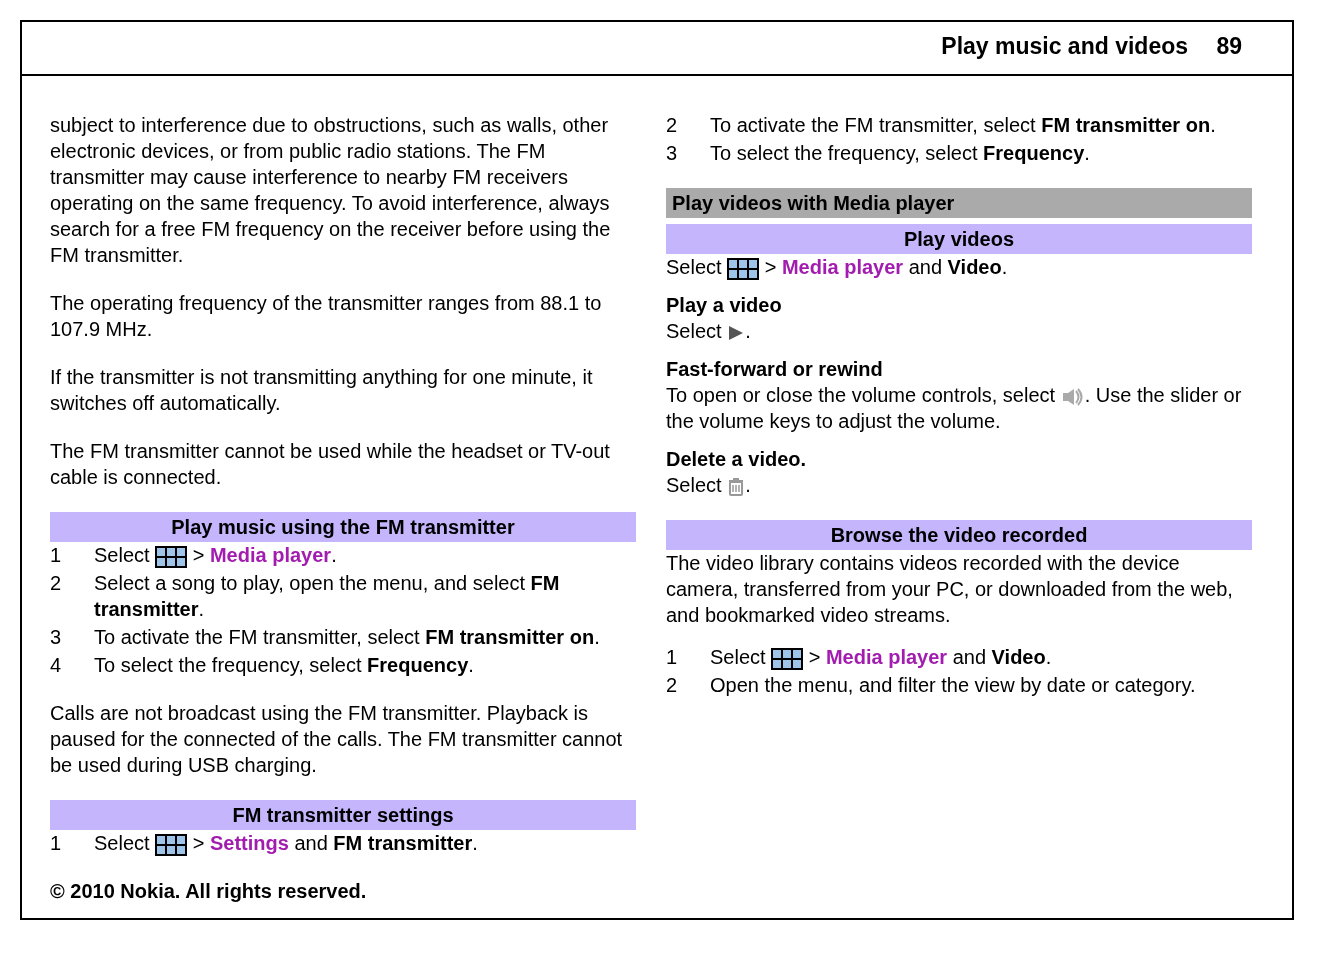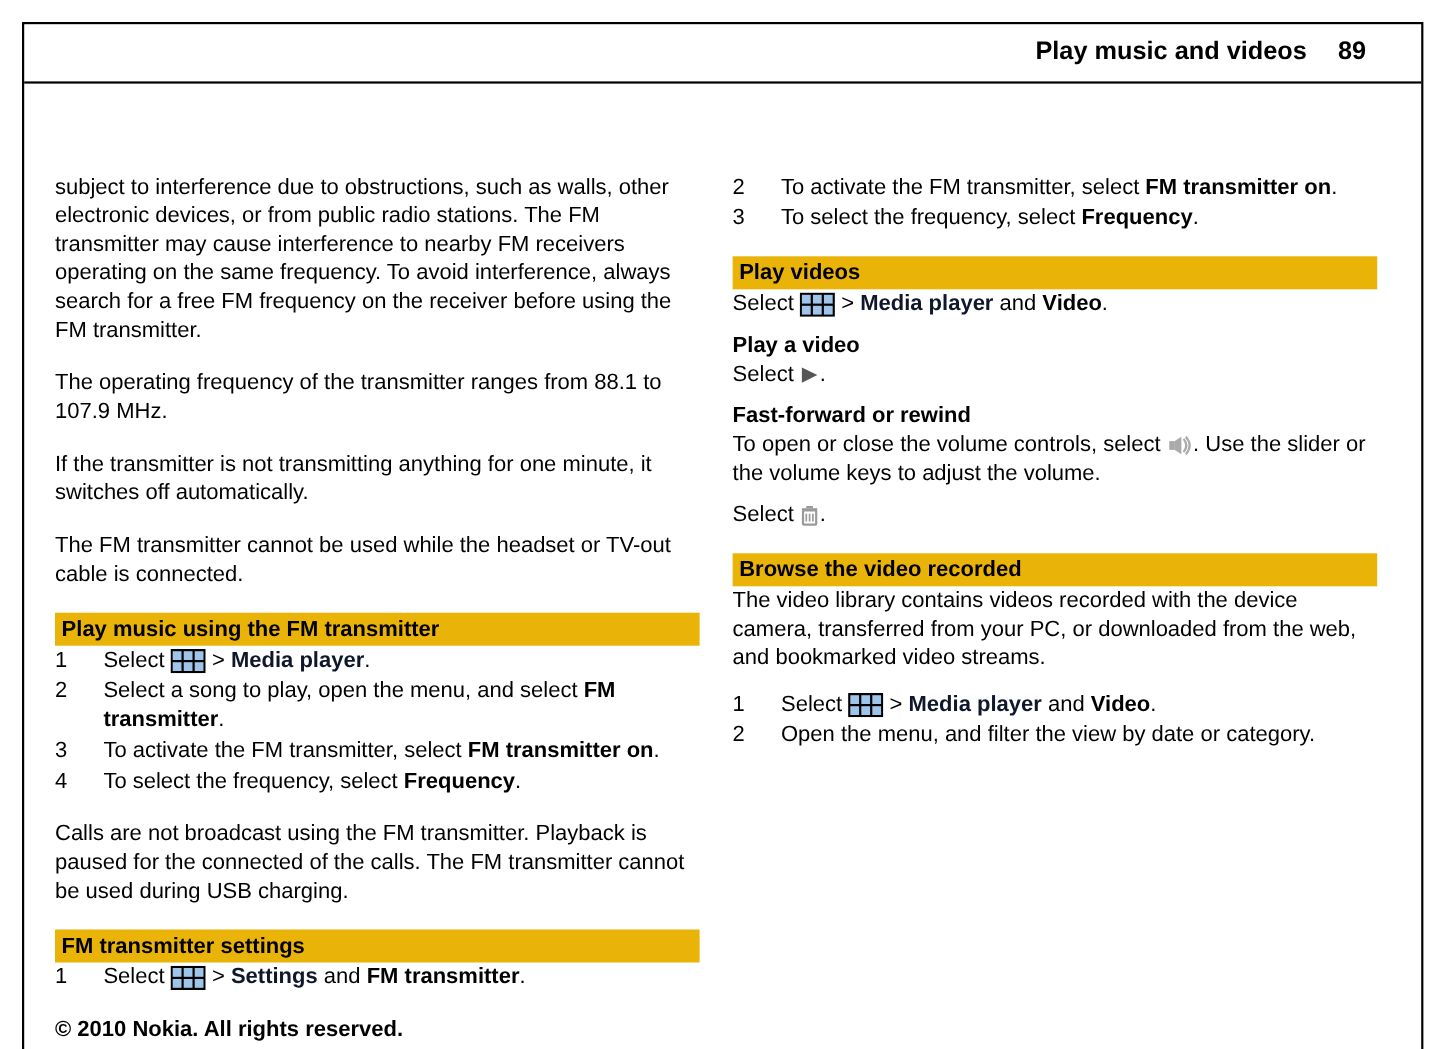--- a/index.html
+++ b/index.html
@@ -22,52 +22,51 @@
     padding: 10px 50px 12px 0;
     border-bottom: 2px solid #000;
     font-weight: bold;
     font-size: 23px;
   }
   .header .pagenum { margin-left: 22px; }
   .columns {
     display: flex;
     padding: 36px 40px 10px 28px;
     gap: 30px;
-    margin-top: 45px;
   }
   .col { flex: 1; min-width: 0; }
   p { margin-bottom: 22px; }
   .section-bar-dark, .section-bar-light {
     font-weight: bold;
     padding: 2px 6px;
     margin-top: 6px;
   }
   .section-bar-dark { background: #aaa; }
-  .section-bar-light { background: #eab308; }
+  .section-bar-light { background: #c4b5fd; text-align: center; }
   .subhead {
     font-weight: bold;
     margin-top: 12px;
   }
   .instr { margin-bottom: 6px; }
   ol.numlist {
     list-style: none;
     counter-reset: item;
     margin-bottom: 22px;
   }
   ol.numlist > li {
     display: flex;
     margin-bottom: 2px;
   }
   .num {
     width: 44px;
     flex-shrink: 0;
   }
   .li-body { flex: 1; }
   .bold { font-weight: bold; }
-  .link { color: #0f172a; font-weight: bold; }
+  .link { color: #a21caf; font-weight: bold; }
   .icon {
     display: inline-block;
     vertical-align: middle;
   }
   .icon svg { display: block; }
   .footer {
     padding: 6px 0 14px 28px;
     font-weight: bold;
   }
 </style>
@@ -155,20 +154,21 @@
           </span>
         </li>
         <li>
           <span class="num">3</span>
           <span class="li-body">
             <span>To select the frequency, select </span><span class="bold">Frequency</span><span>.</span>
           </span>
         </li>
       </ol>
 
+      <div class="section-bar-dark">Play videos with Media player</div>
       <div class="section-bar-light">Play videos</div>
       <div class="instr">
         <span>Select </span><span class="icon"><svg width="32" height="22">
               <rect x="0" y="0" width="32" height="22" fill="#000"></rect>
               <rect x="2" y="2" width="8" height="8" fill="#9ec4ea"></rect>
               <rect x="12" y="2" width="8" height="8" fill="#9ec4ea"></rect>
               <rect x="22" y="2" width="8" height="8" fill="#9ec4ea"></rect>
               <rect x="2" y="12" width="8" height="8" fill="#9ec4ea"></rect>
               <rect x="12" y="12" width="8" height="8" fill="#9ec4ea"></rect>
               <rect x="22" y="12" width="8" height="8" fill="#9ec4ea"></rect>
@@ -186,20 +186,21 @@
 
       <div class="instr" style="margin-bottom:12px;">
         <span>To open or close the volume controls, select </span><span class="icon"><svg width="24" height="20">
               <rect x="2" y="6" width="5" height="8" fill="#aaa"></rect>
               <polygon points="7,6 13,2 13,18 7,14" fill="#aaa"></polygon>
               <path d="M15 4 Q20 10 15 16" stroke="#aaa" stroke-width="2" fill="none"></path>
               <path d="M17 2 Q24 10 17 18" stroke="#aaa" stroke-width="2" fill="none"></path>
             </svg></span><span>. Use the slider or the volume keys to adjust the volume.</span>
       </div>
 
+      <div class="subhead">Delete a video.</div>
       <div class="instr" style="margin-bottom:22px;">
         <span>Select </span><span class="icon"><svg width="18" height="20">
               <rect x="3" y="5" width="12" height="13" rx="1" fill="none" stroke="#999" stroke-width="2"></rect>
               <rect x="2" y="3" width="14" height="2" fill="#999"></rect>
               <rect x="6" y="1" width="6" height="2" fill="#999"></rect>
               <line x1="6" y1="8" x2="6" y2="15" stroke="#999" stroke-width="1.5"></line>
               <line x1="9" y1="8" x2="9" y2="15" stroke="#999" stroke-width="1.5"></line>
               <line x1="12" y1="8" x2="12" y2="15" stroke="#999" stroke-width="1.5"></line>
             </svg></span><span>.</span>
       </div>

